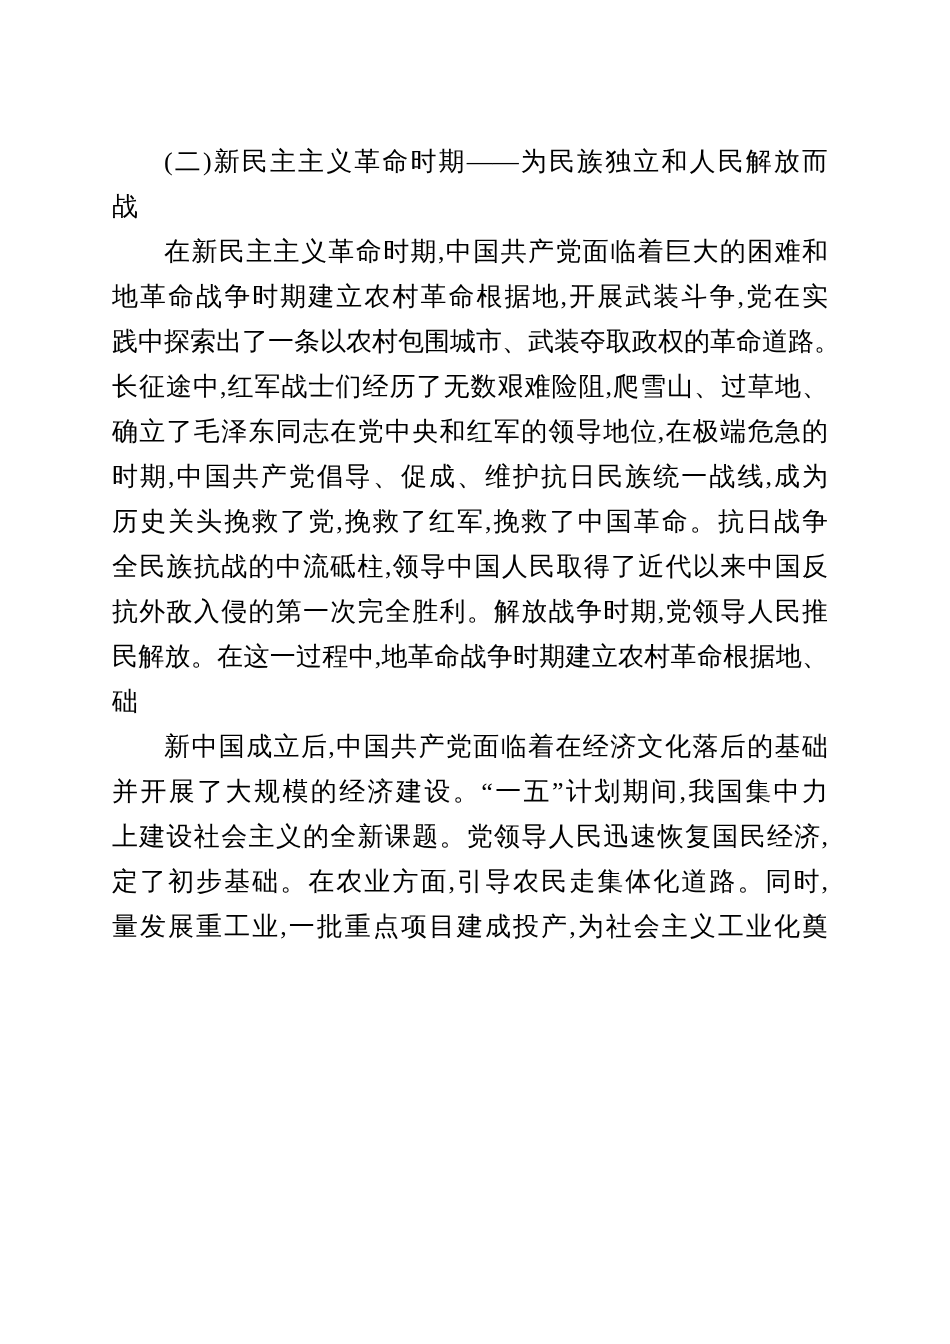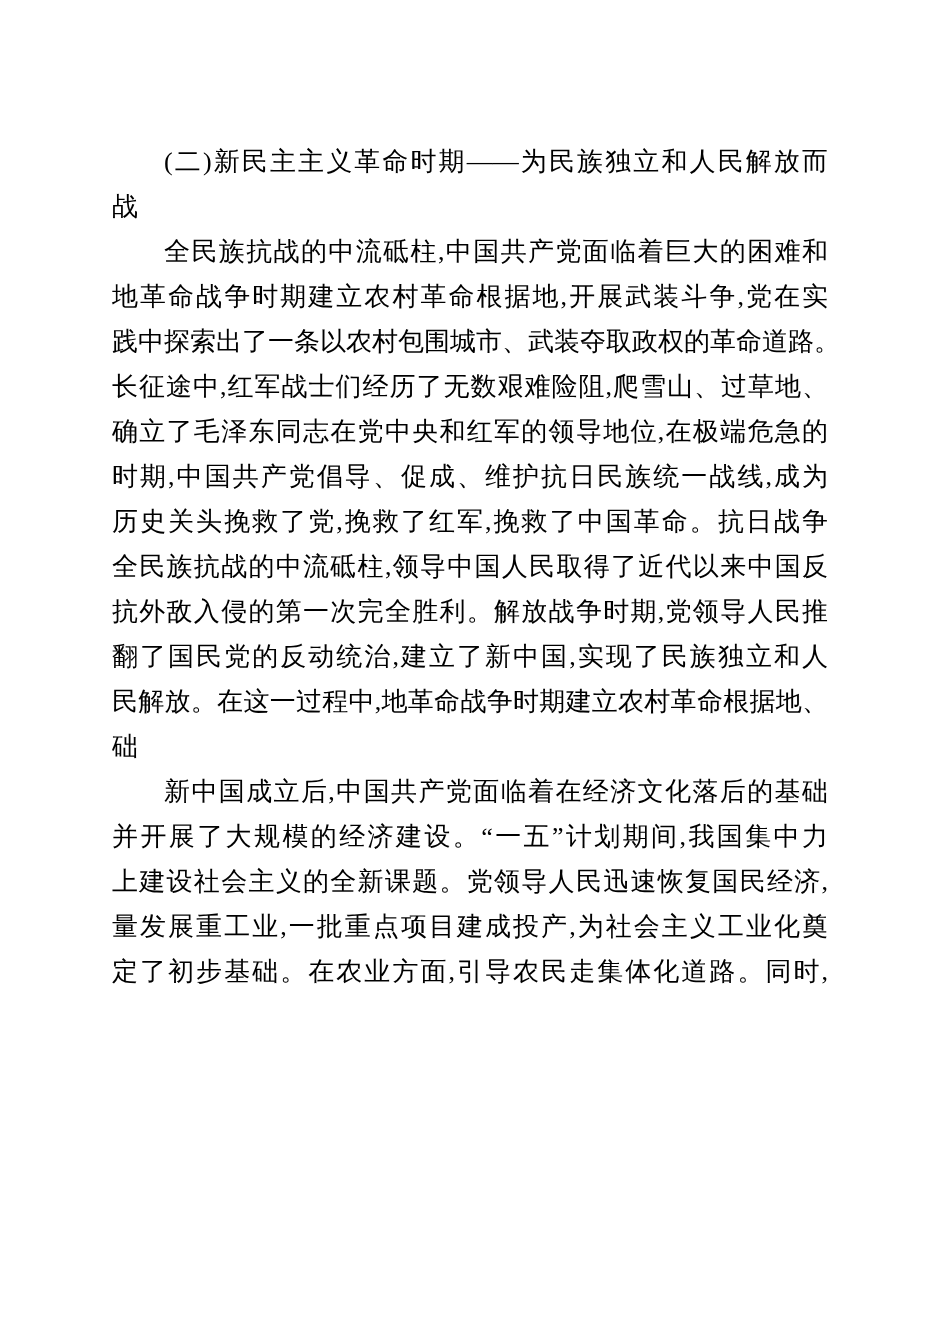--- a/index.html
+++ b/index.html
@@ -54,36 +54,35 @@
 </head>
 <body>
 
 <div class="page">
   <div class="content">
       <div class="block heading">
         <div class="line indent fill">(二)新民主主义革命时期——为民族独立和人民解放而</div>
         <div class="line short">战</div>
       </div>
       <div class="block paragraph">
-        <div class="line indent fill">全民族抗战的中流砥柱,中国共产党面临着巨大的困难和</div>
+        <div class="line indent fill">在新民主主义革命时期,中国共产党面临着巨大的困难和</div>
         <div class="line fill">地革命战争时期建立农村革命根据地,开展武装斗争,党在实</div>
         <div class="line fill">践中探索出了一条以农村包围城市、武装夺取政权的革命道路。</div>
         <div class="line fill">长征途中,红军战士们经历了无数艰难险阻,爬雪山、过草地、</div>
         <div class="line fill">确立了毛泽东同志在党中央和红军的领导地位,在极端危急的</div>
         <div class="line fill">时期,中国共产党倡导、促成、维护抗日民族统一战线,成为</div>
         <div class="line fill">历史关头挽救了党,挽救了红军,挽救了中国革命。抗日战争</div>
         <div class="line fill">全民族抗战的中流砥柱,领导中国人民取得了近代以来中国反</div>
         <div class="line fill">抗外敌入侵的第一次完全胜利。解放战争时期,党领导人民推</div>
-        <div class="line fill">翻了国民党的反动统治,建立了新中国,实现了民族独立和人</div>
         <div class="line fill">民解放。在这一过程中,地革命战争时期建立农村革命根据地、</div>
       </div>
       <div class="block heading">
         <div class="line short">础</div>
       </div>
       <div class="block paragraph">
         <div class="line indent fill">新中国成立后,中国共产党面临着在经济文化落后的基础</div>
         <div class="line fill">并开展了大规模的经济建设。“一五”计划期间,我国集中力</div>
         <div class="line fill">上建设社会主义的全新课题。党领导人民迅速恢复国民经济,</div>
+        <div class="line fill">定了初步基础。在农业方面,引导农民走集体化道路。同时,</div>
         <div class="line fill">量发展重工业,一批重点项目建成投产,为社会主义工业化奠</div>
-        <div class="line fill">定了初步基础。在农业方面,引导农民走集体化道路。同时,</div>
       </div>
     </div>
 </div>
 
 </body></html>

